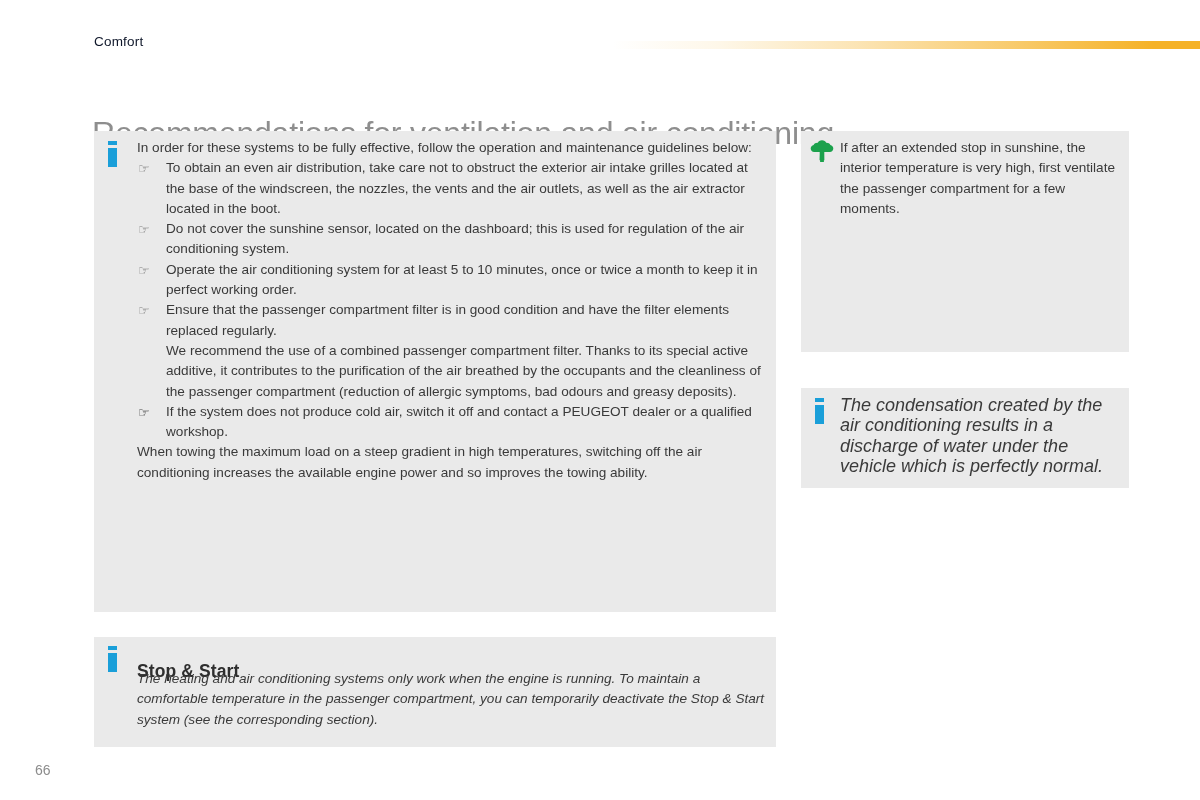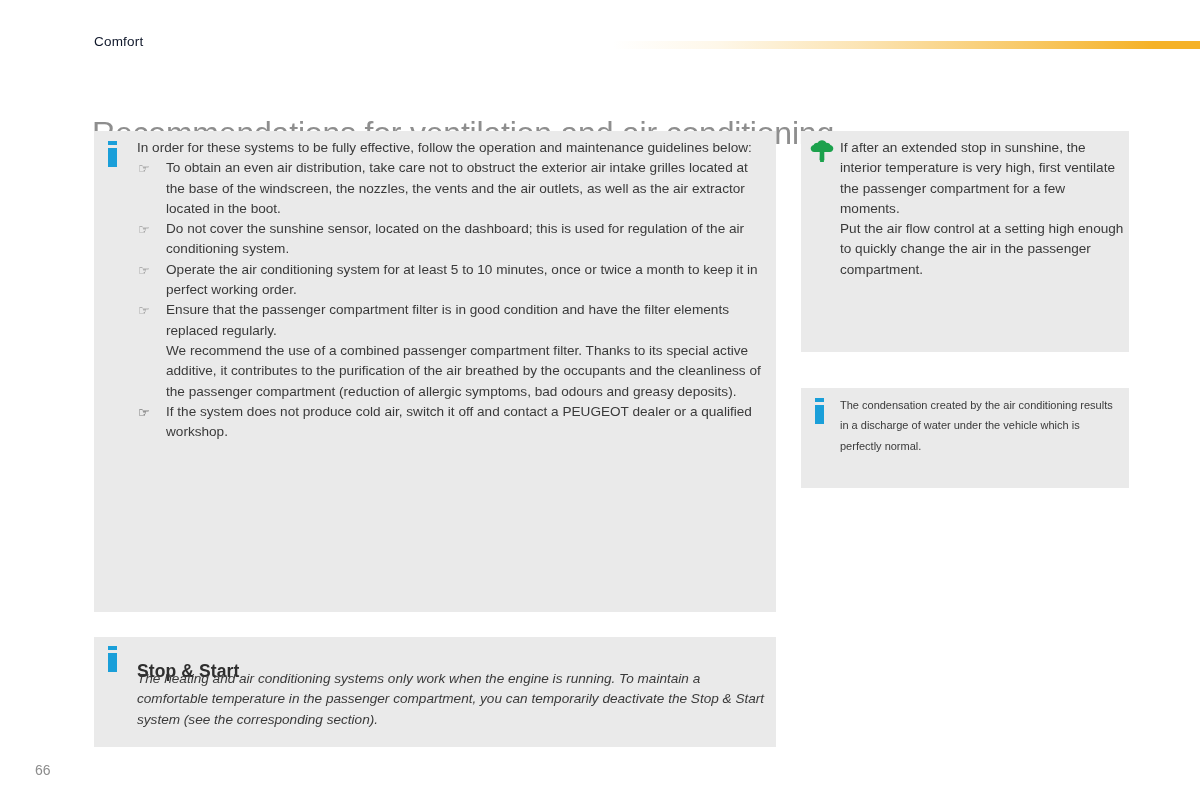--- a/index.html
+++ b/index.html
@@ -171,23 +171,24 @@
     line-height: 20.3px;
     color: #3a3a3a;
   }
   .eco-body p { margin: 0; }
 
   .cond-body {
     position: absolute;
     left: 840px;
     top: 395px;
     width: 284px;
-    font-size: 11px;
+    font-size: 18px;
     line-height: 20.3px;
     color: #3a3a3a;
+    font-style: italic;
   }
   .cond-body p { margin: 0; }
 
   .stop-heading {
     position: absolute;
     left: 137px;
     top: 661px;
     font-size: 17.5px;
     font-weight: bold;
     color: #2e2e2e;
@@ -253,34 +254,34 @@
       <div class="sub" style="padding-left:29px;">We recommend the use of a combined passenger compartment filter. Thanks to its special active additive, it contributes to the purification of the air breathed by the occupants and the cleanliness of the passenger compartment (reduction of allergic symptoms, bad odours and greasy deposits).</div>
     </li>
     <li>
       <span class="marker">☞</span>
     </li>
     <li>
       <span class="marker">☞</span>
       <span>If the system does not produce cold air, switch it off and contact a PEUGEOT dealer or a qualified workshop.</span>
     </li>
   </ul>
+  <p>When towing the maximum load on a steep gradient in high temperatures, switching off the air conditioning increases the available engine power and so improves the towing ability.</p>
 </div>
 
 <div class="panel panel-eco"></div>
 
 <div class="icon-abs" style="left:809px; top:139px;">
   <svg class="icon-tree" viewBox="0 0 26 26" xmlns="http://www.w3.org/2000/svg">
     <path d="M13 1.2c-2.1 0-3.6 1.2-4.2 2.6C7.1 3.6 5.3 4.4 4.6 6c-1.6.3-2.9 1.7-2.9 3.5 0 1.9 1.5 3.5 3.4 3.5h5.6v2.6c0 0-.1 5.6-.1 5.6h4.8s-.1-5.6-.1-5.6V13h5.6c1.9 0 3.4-1.6 3.4-3.5 0-1.8-1.3-3.2-2.9-3.5-.7-1.6-2.5-2.4-4.2-2.2-.6-1.4-2.1-2.6-4.2-2.6z" fill="#1ba14c"></path>
     <rect x="11.1" y="12.5" width="3.8" height="10.5" fill="#1ba14c"></rect>
   </svg>
 </div>
 
 <div class="eco-body">
   <p>If after an extended stop in sunshine, the interior temperature is very high, first ventilate the passenger compartment for a few moments.</p>
-  <p>Put the air flow control at a setting high enough to quickly change the air in the passenger compartment.</p>
 </div>
 
 <div class="panel panel-cond"></div>
 
 <div class="icon-abs" style="left:815px; top:398px;">
   <span class="icon-info">
     <span class="dot"></span><span class="stem"></span>
   </span>
 </div>
 

